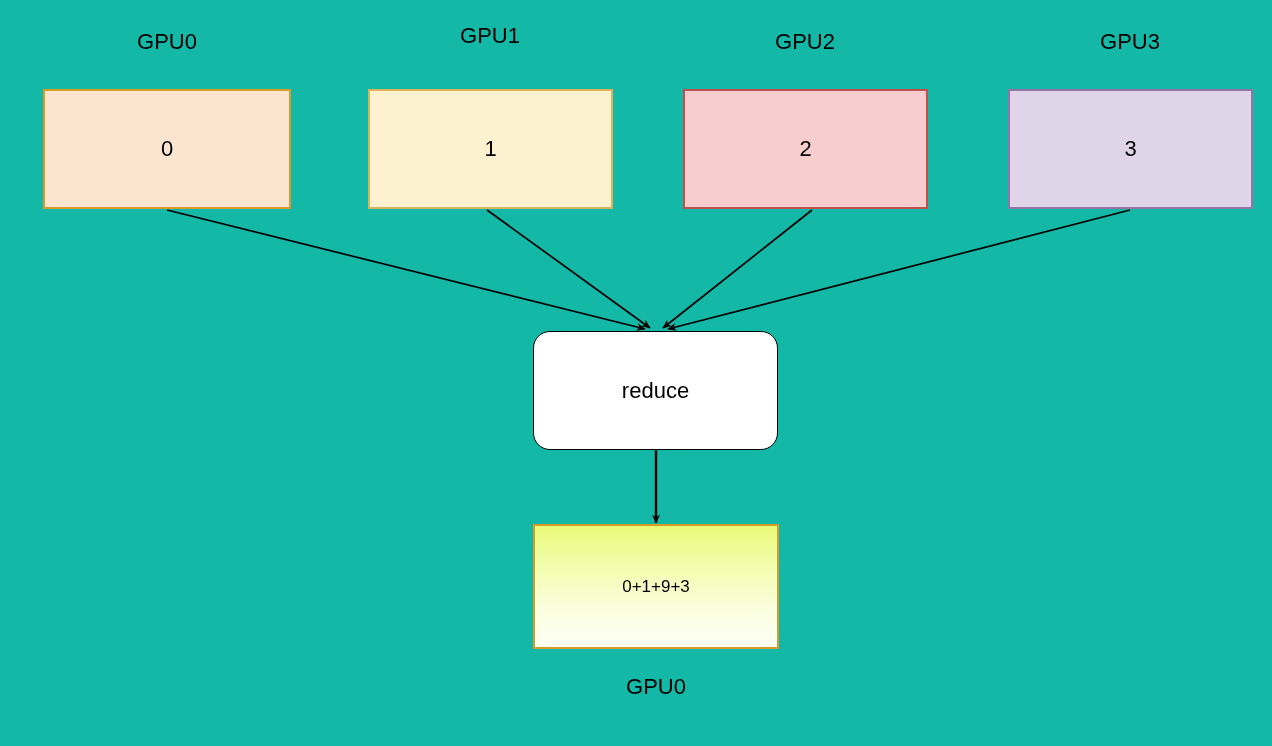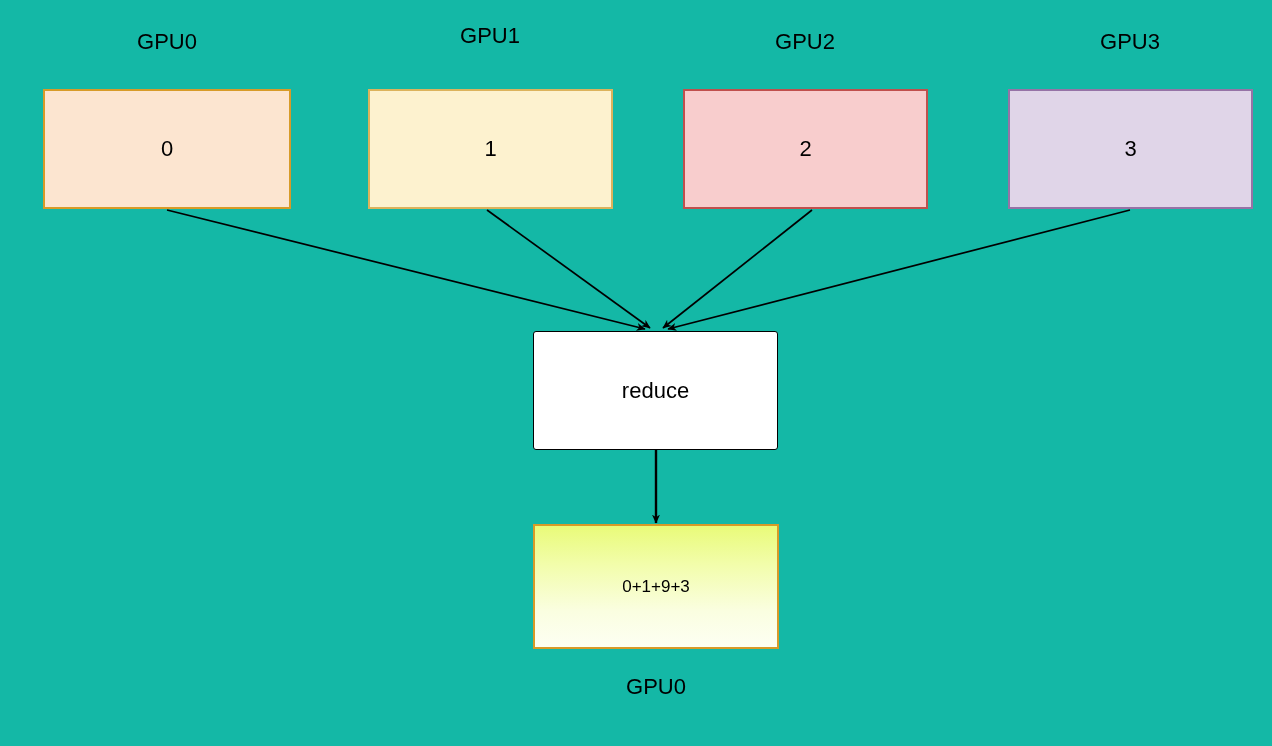--- a/index.html
+++ b/index.html
@@ -49,21 +49,21 @@
     color: #000000;
   }
   .reduce-box {
     position: absolute;
     box-sizing: border-box;
     left: 533px;
     top: 331px;
     width: 245px;
     height: 119px;
     border: 1.6px solid #000000;
-    border-radius: 3px;
+    border-radius: 17px;
     background: #ffffff;
     display: flex;
     align-items: center;
     justify-content: center;
     font-size: 22px;
     color: #000000;
   }
   .result-box {
     position: absolute;
     box-sizing: border-box;

